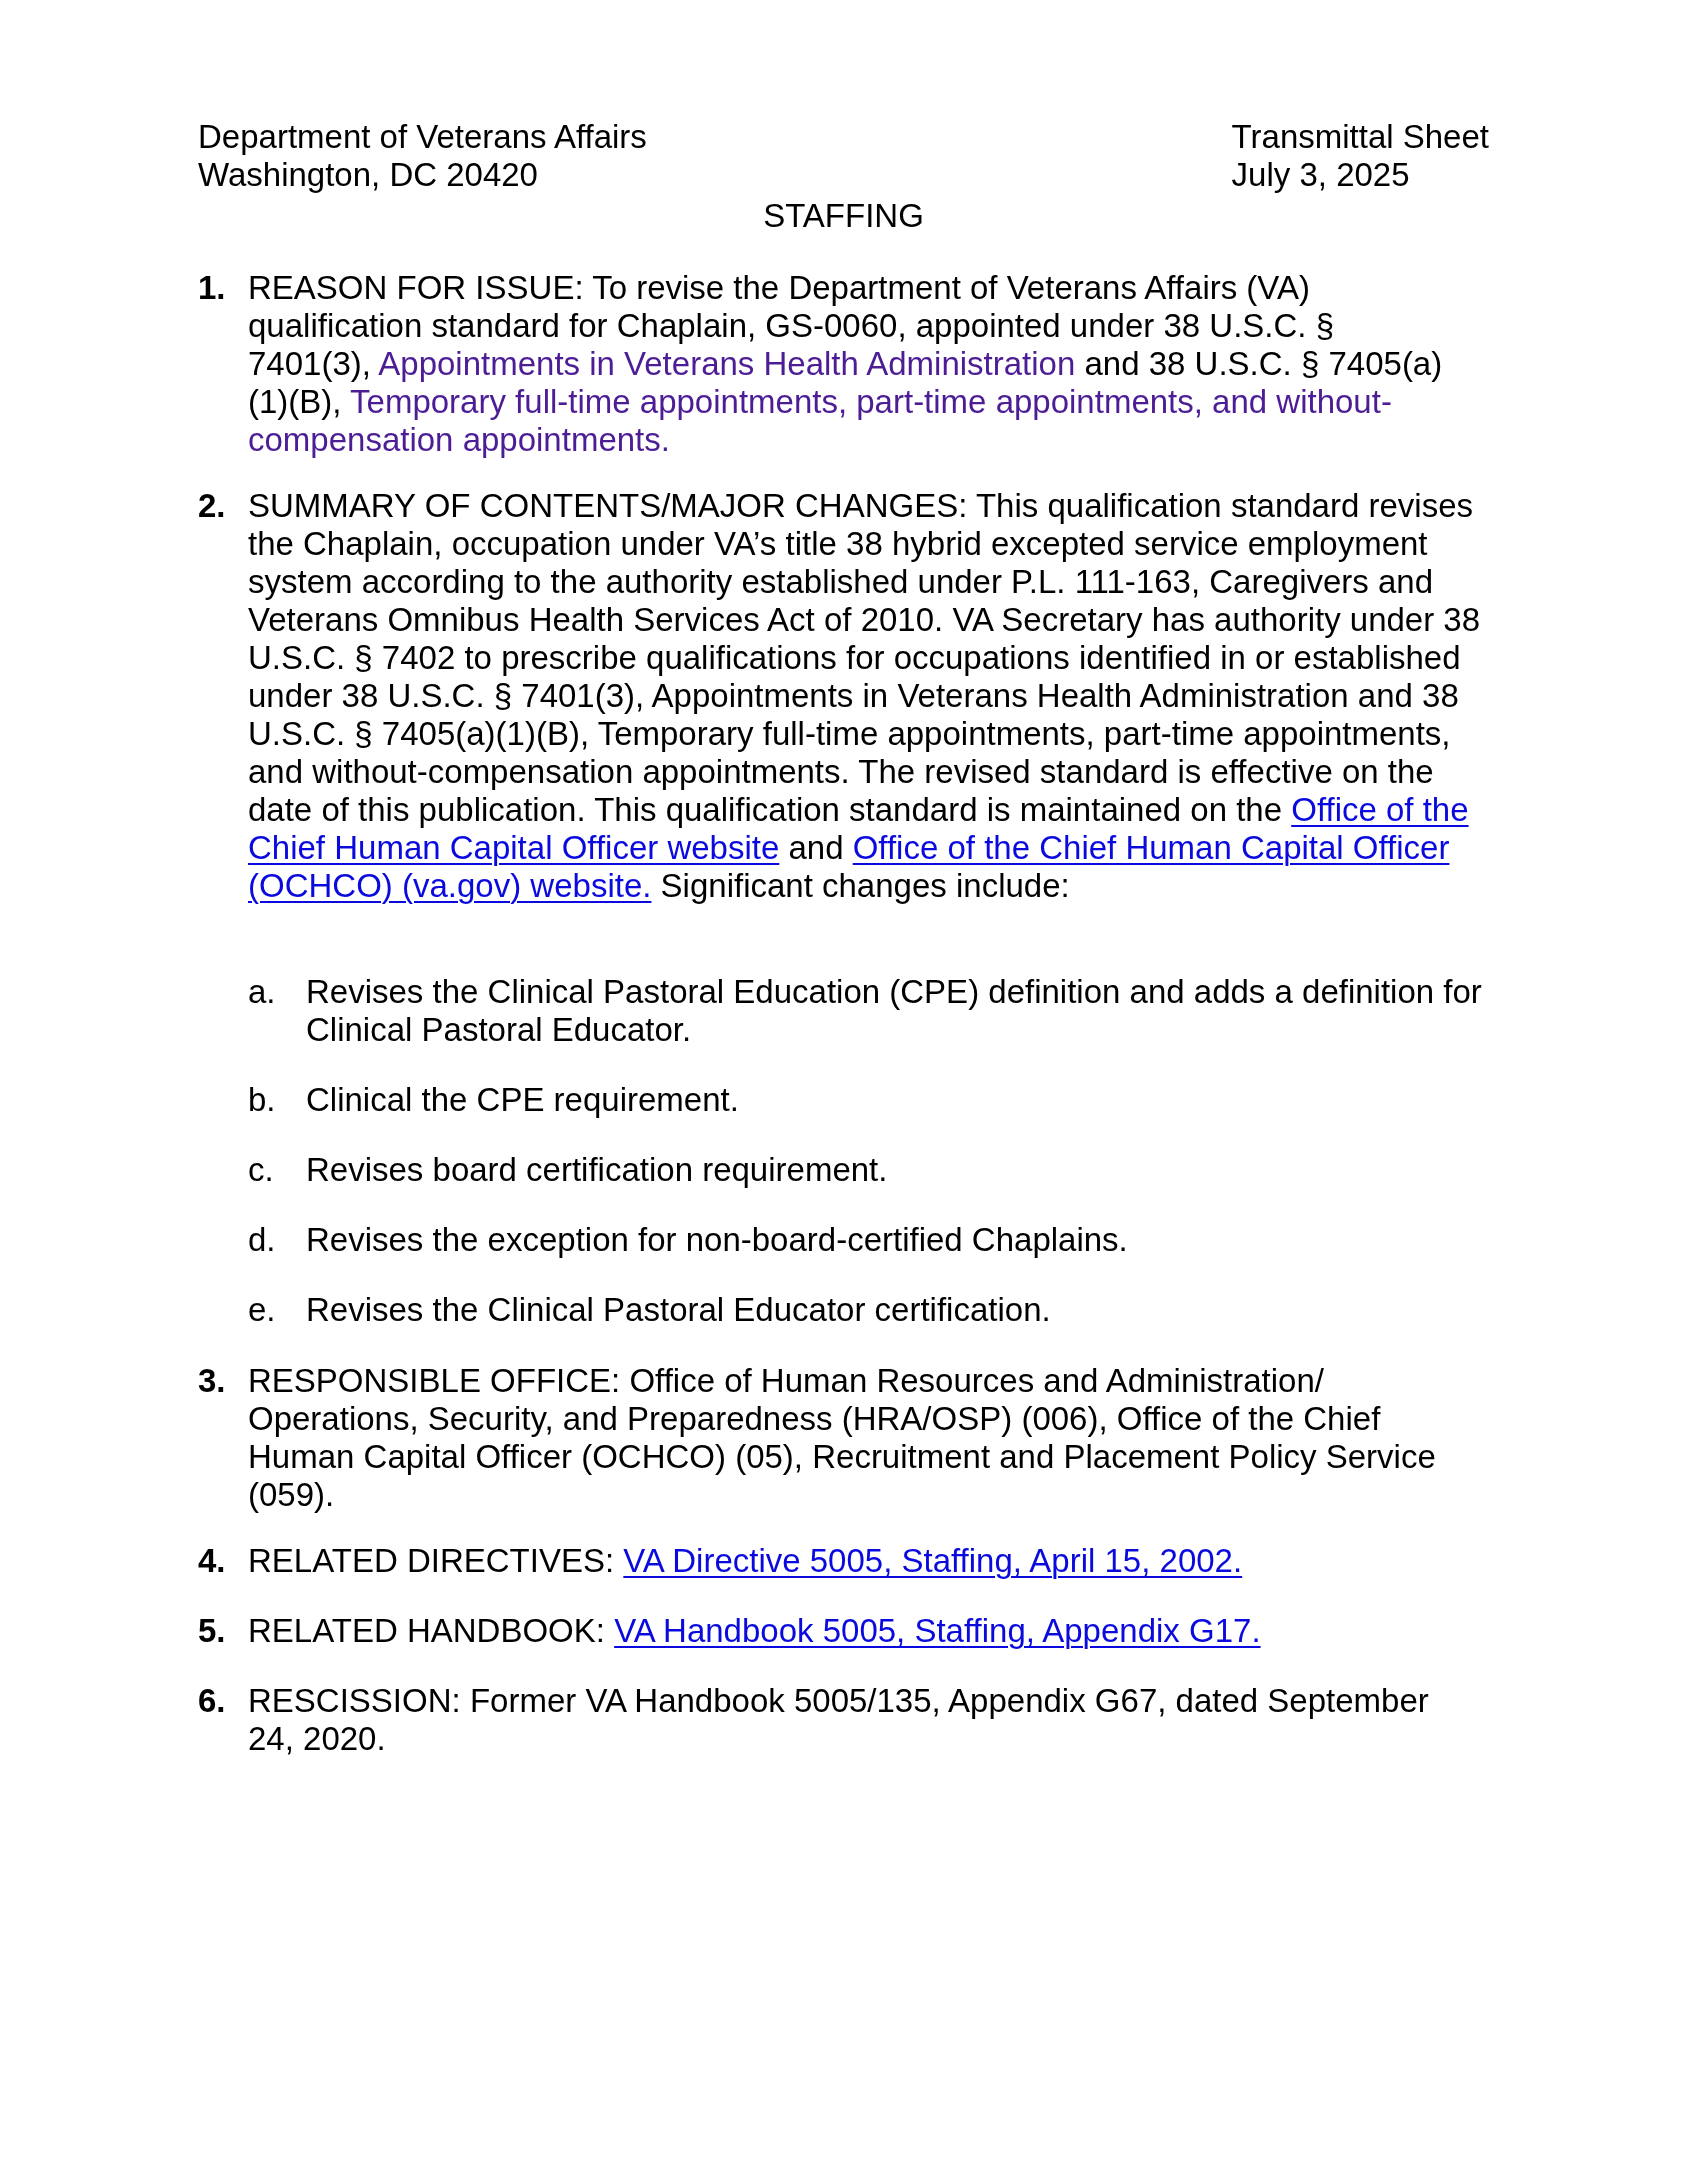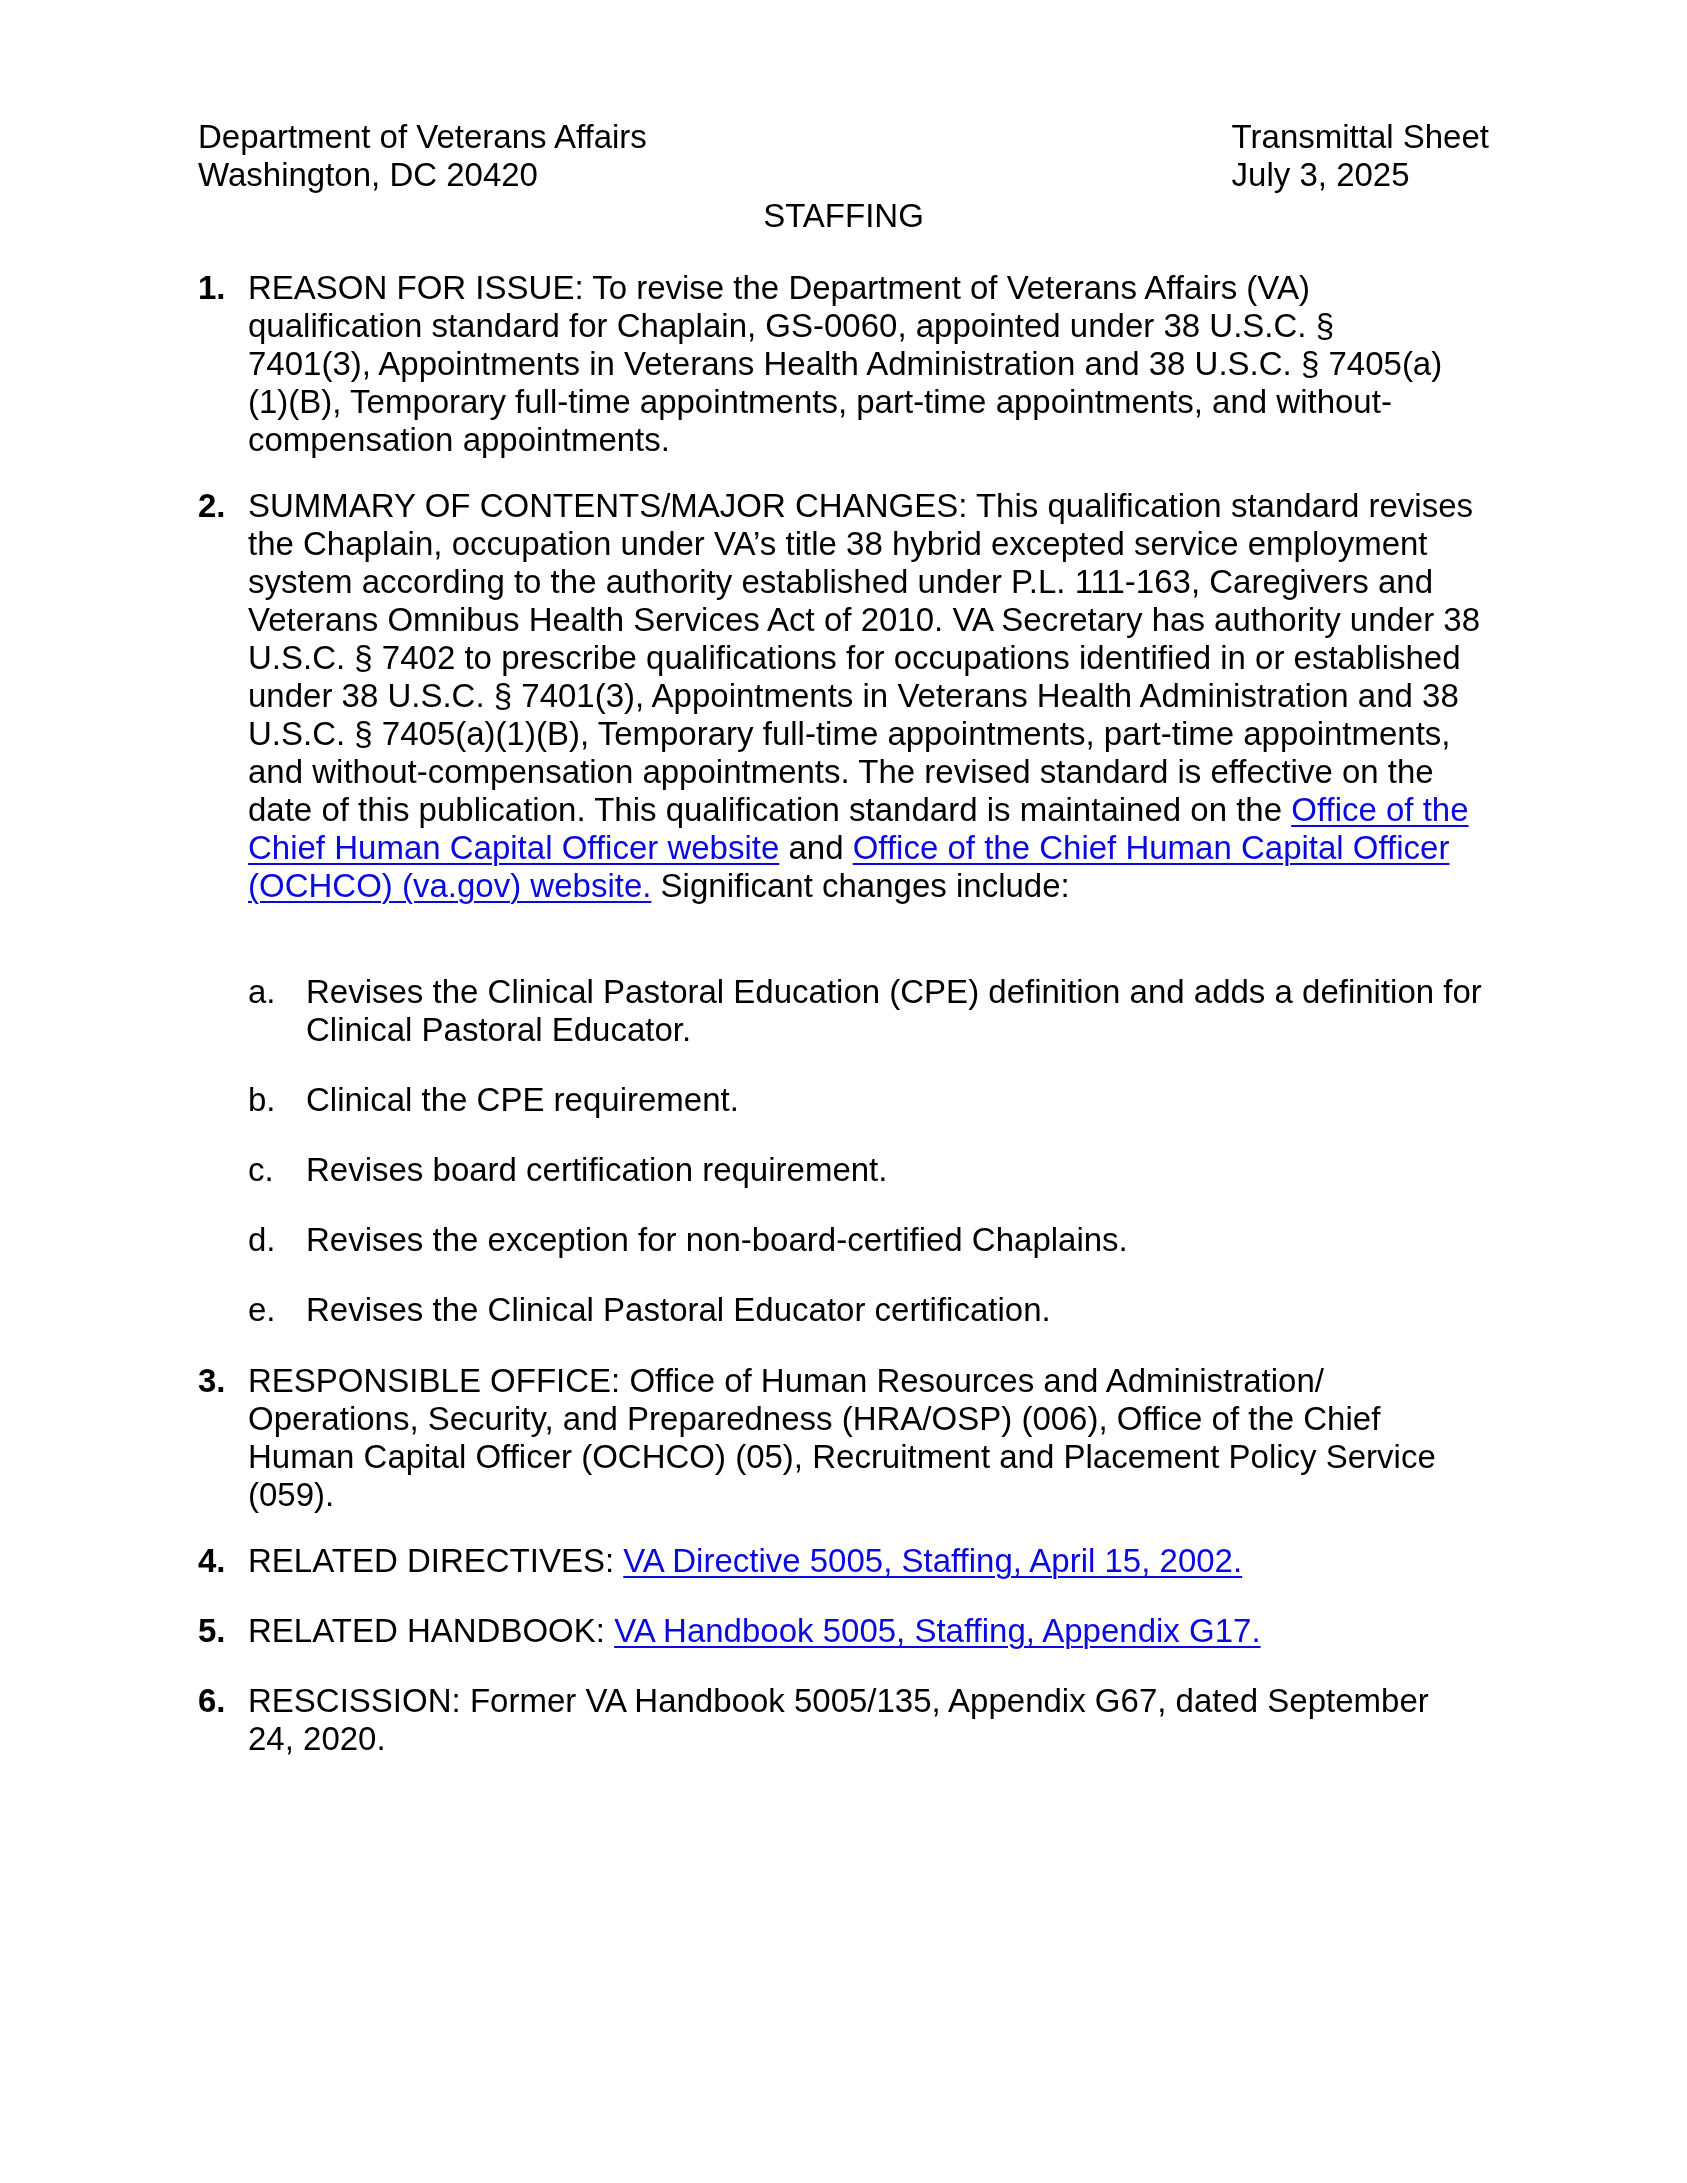--- a/index.html
+++ b/index.html
@@ -10,21 +10,21 @@
   }
   .page { position: absolute; left: 0; top: 0; width: 1687px; height: 2183px; }
   .hdr { position: absolute; top: 78px; font-weight: normal; font-size: 33px; line-height: 38px; margin-top: 40px; }
   .hdr-left { left: 198px; }
   .hdr-right { right: 198px; }
   .title { position: absolute; top: 197px; left: 0; width: 1687px; text-align: center; font-weight: normal; }
   .item { position: absolute; left: 198px; width: 1290px; }
   .num { position: absolute; left: 0; top: 0; font-weight: bold; }
   .body { margin-left: 50px; }
   .lbl { font-weight: normal; }
-  .gray { color: #000000; }
+  .gray { color: #4c1d95; }
   a.lnk { color: #0a0adf; text-decoration: underline; text-decoration-thickness: 2px; text-underline-offset: 4px; }
   .sub { position: absolute; left: 248px; width: 1244px; }
   .sub-l { position: absolute; left: 0; top: 0; }
   .sub-t { margin-left: 58px; }
 </style>
 </head>
 <body>
 
 <div class="page">
 

